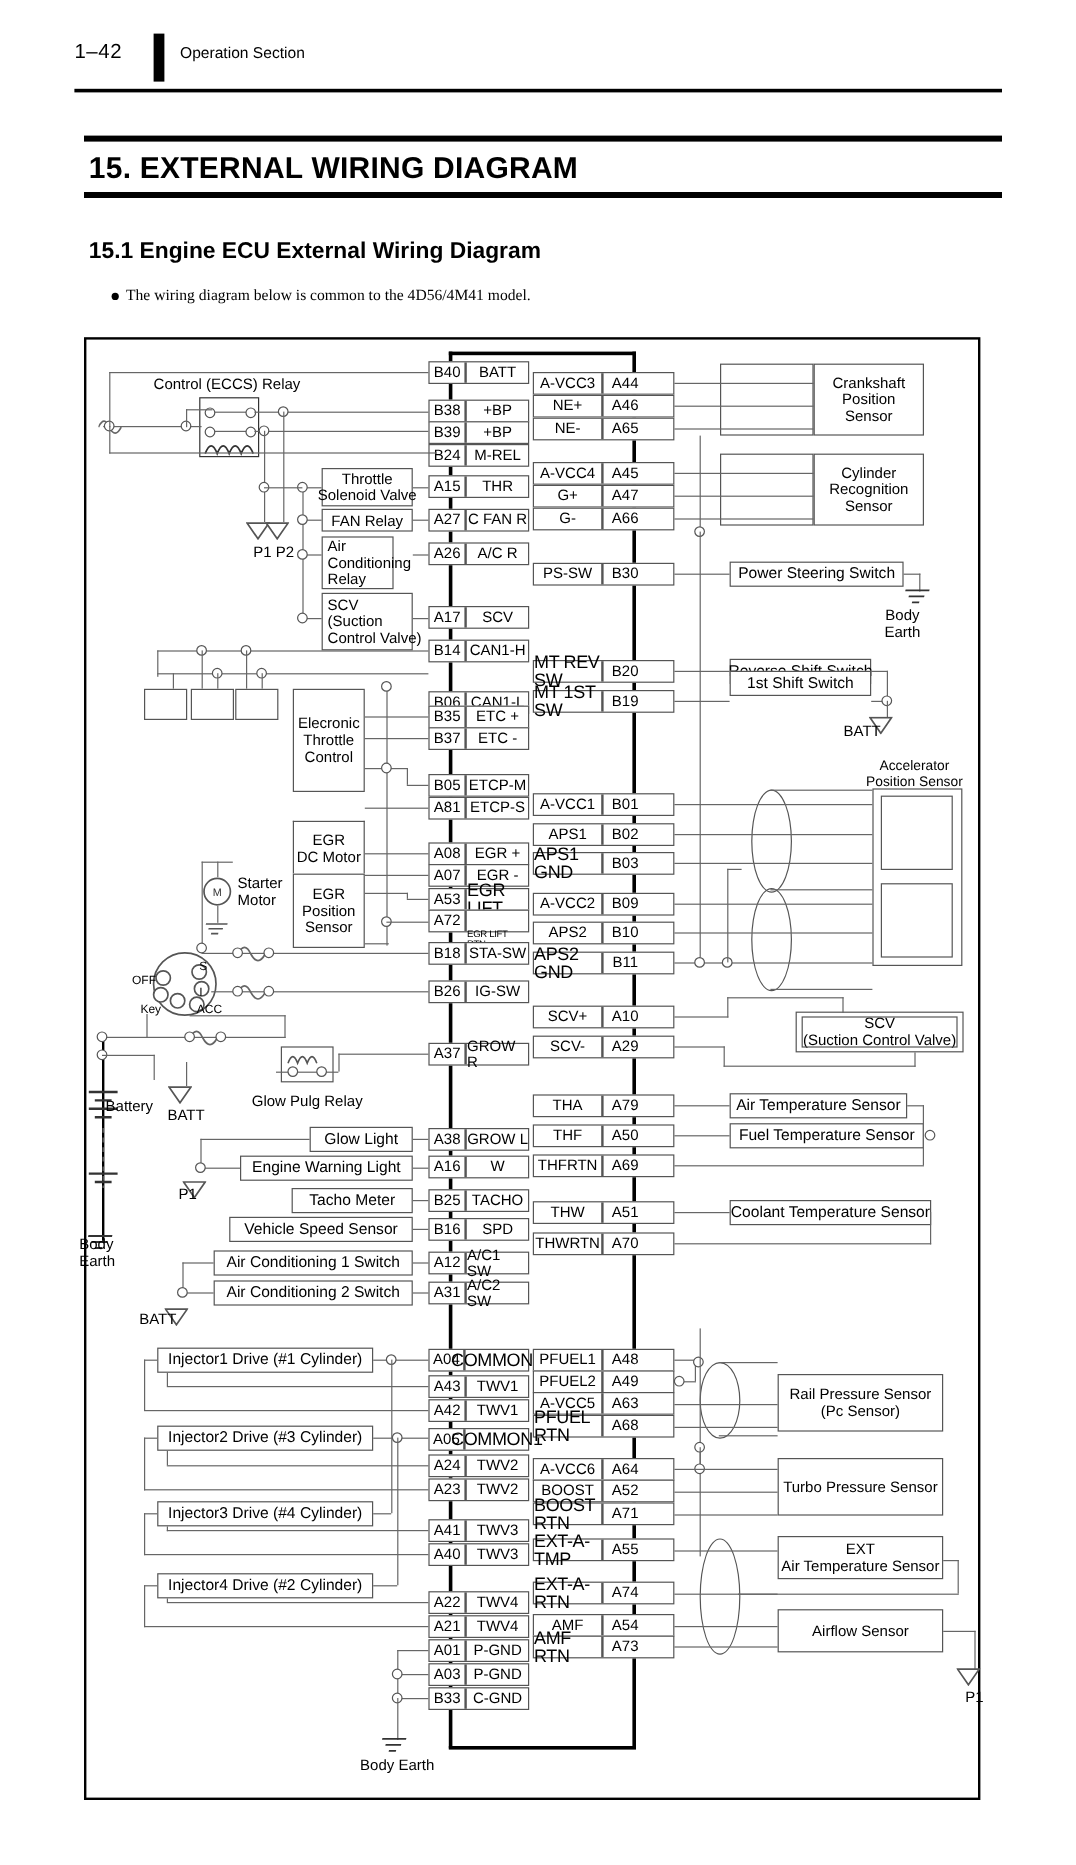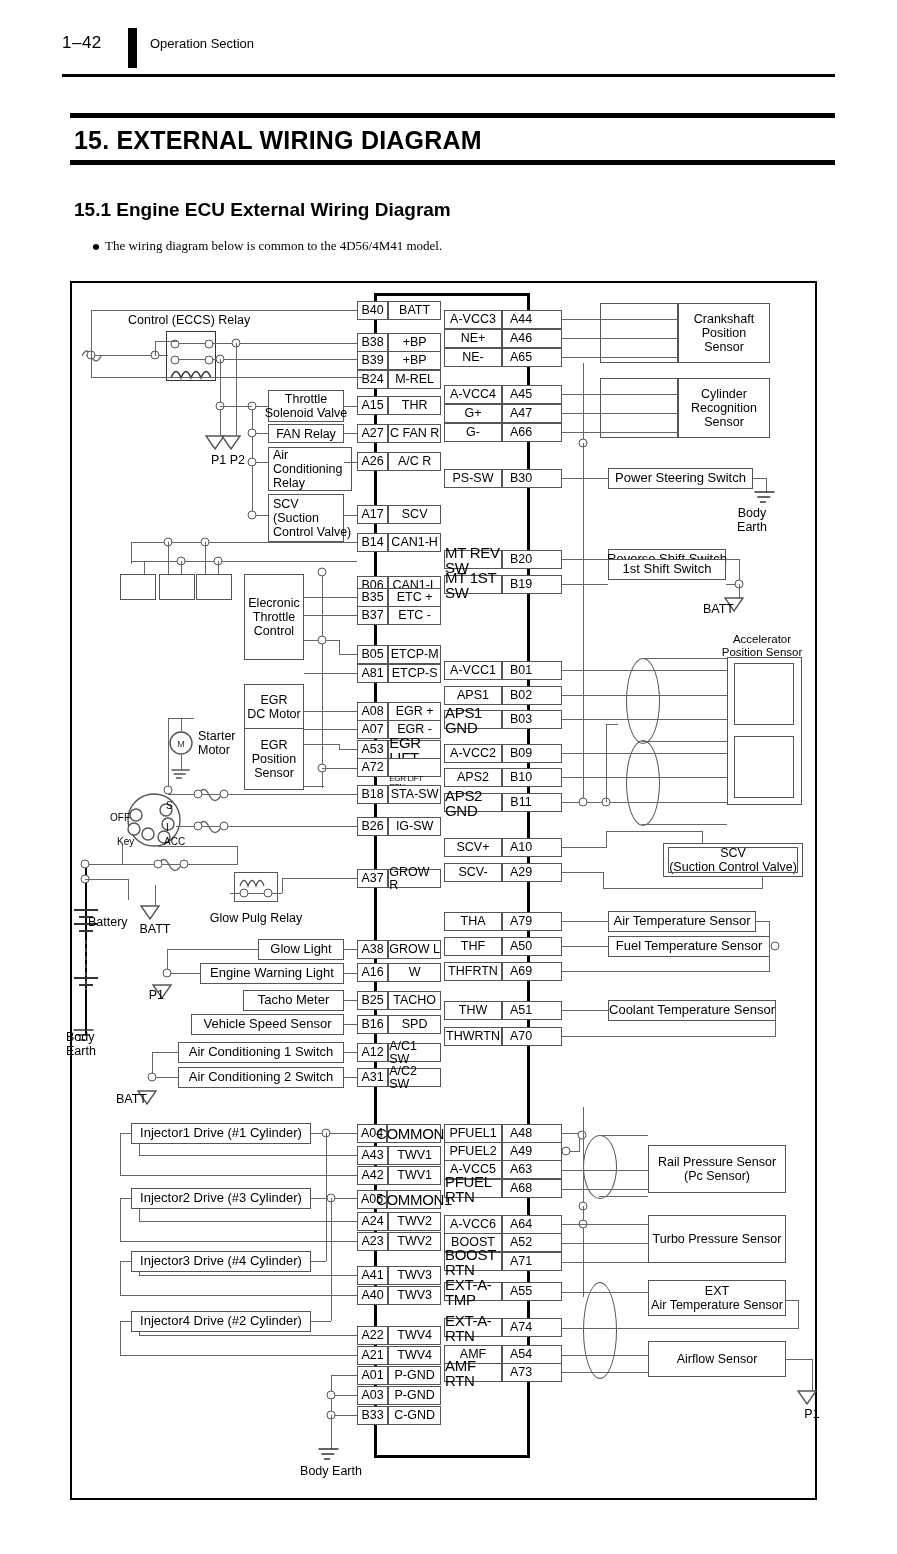--- a/index.html
+++ b/index.html
@@ -446,21 +446,21 @@
   <div class="triw" style="left:236px;top:435px;">
     <svg width="20" height="15" style="display:block;margin-left:-10px;">
         <path d="M1,1 L19,1 L10,14 Z" fill="#fff" stroke="#555" stroke-width="1.4"></path>
       </svg>
   </div>
   <div class="tx c" style="left:228px;top:453px;">P1 P2</div>
 
   <div class="dev" style="left:268px;top:390px;width:76px;height:32px;">Throttle
 Solenoid Valve</div>
   <div class="dev" style="left:268px;top:424px;width:76px;height:19px;">FAN Relay</div>
-  <div class="dev" style="left:268px;top:447px;width:84px;height:44px;justify-content:flex-start;padding-left:4px;text-align:left;">Air
+  <div class="dev" style="left:268px;top:447px;width:60px;height:44px;justify-content:flex-start;padding-left:4px;text-align:left;">Air
 Conditioning
 Relay</div>
   <div class="dev" style="left:268px;top:494px;width:76px;height:48px;justify-content:flex-start;padding-left:4px;text-align:left;">SCV
 (Suction
 Control Valve)</div>
 
   <div class="w wh" style="left:344px;top:406px;width:13px;"></div>
   <div class="w wh" style="left:344px;top:433px;width:13px;"></div>
   <div class="w wh" style="left:344px;top:462px;width:13px;"></div>
   <div class="w wh" style="left:344px;top:515px;width:13px;"></div>

